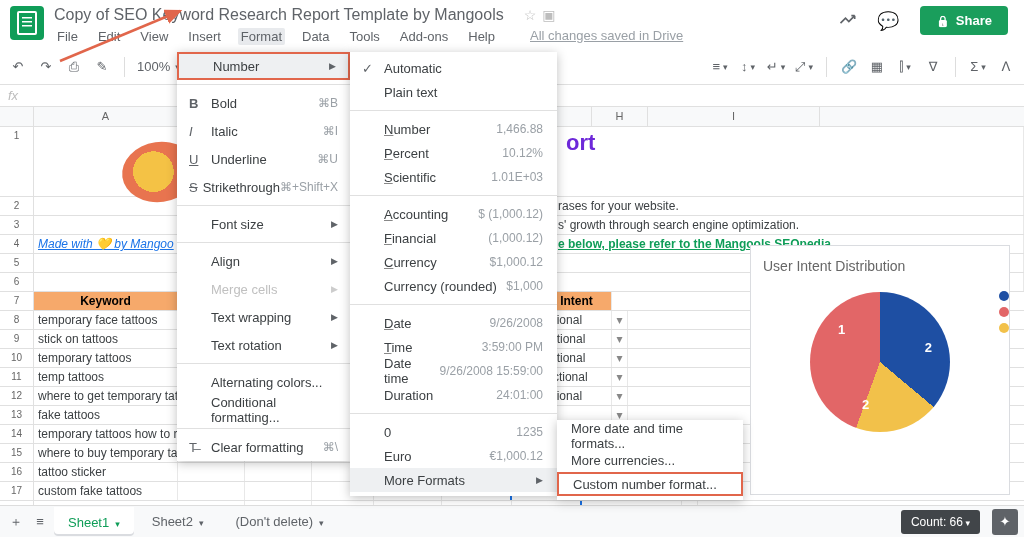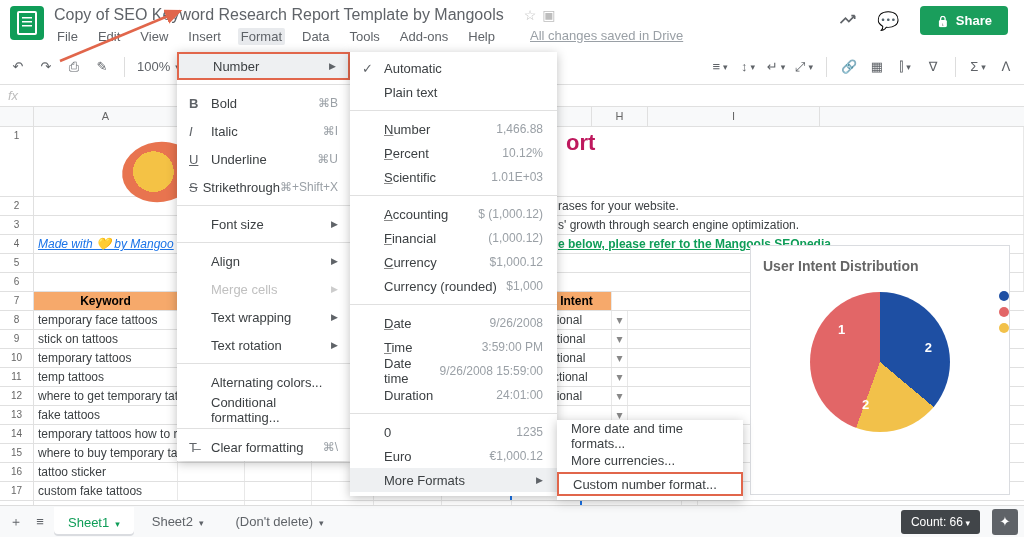--- a/index.html
+++ b/index.html
@@ -159,30 +159,30 @@
   
   .egg-wrap { position:absolute; left:70px; top:0; width:110px; height:90px; display:flex; align-items:center; justify-content:center; }
   .egg {
     width: 75px; height: 60px;
     background: radial-gradient(circle at 42% 48%, #f4c245 0 38%, #e8744f 38% 70%);
     border-radius: 50%;
     transform: rotate(-8deg);
   }
 
   
-  .sheet-title { position:absolute; left:560px; top:0; font-size:22px; font-weight:700; color:#be185d; }
+  .sheet-title { position:absolute; left:560px; top:0; font-size:22px; font-weight:700; color:#6d28d9; }
   .seo-link { color:#0f9d58; font-weight:700; text-decoration:underline; }
 
   
   .chart-box {
     position:absolute; left:750px; top:138px;
     width:260px; height:250px; background:#fff; border:1px solid #dadce0;
     padding:12px;
   }
-  .chart-title { font-size:14px; font-weight:700; color:#666; }
+  .chart-title { font-size:14px; font-weight:400; color:#666; }
   .pie-wrap { position:relative; width:170px; height:140px; margin:18px auto 0; }
   .pie {
     width:140px; height:140px; border-radius:50%;
     background: conic-gradient(#1e4fa3 0 130deg, #f2c14a 130deg 200deg, #e26667 200deg 360deg);
     position:relative; margin:0 auto;
   }
   .pie-depth {
     position:absolute; bottom:-12px; left:15px; width:140px; height:30px;
     background: linear-gradient(90deg,#c14f50 0 48%, #163d82 48% 100%);
     border-radius: 0 0 70px 70px / 0 0 18px 18px;

